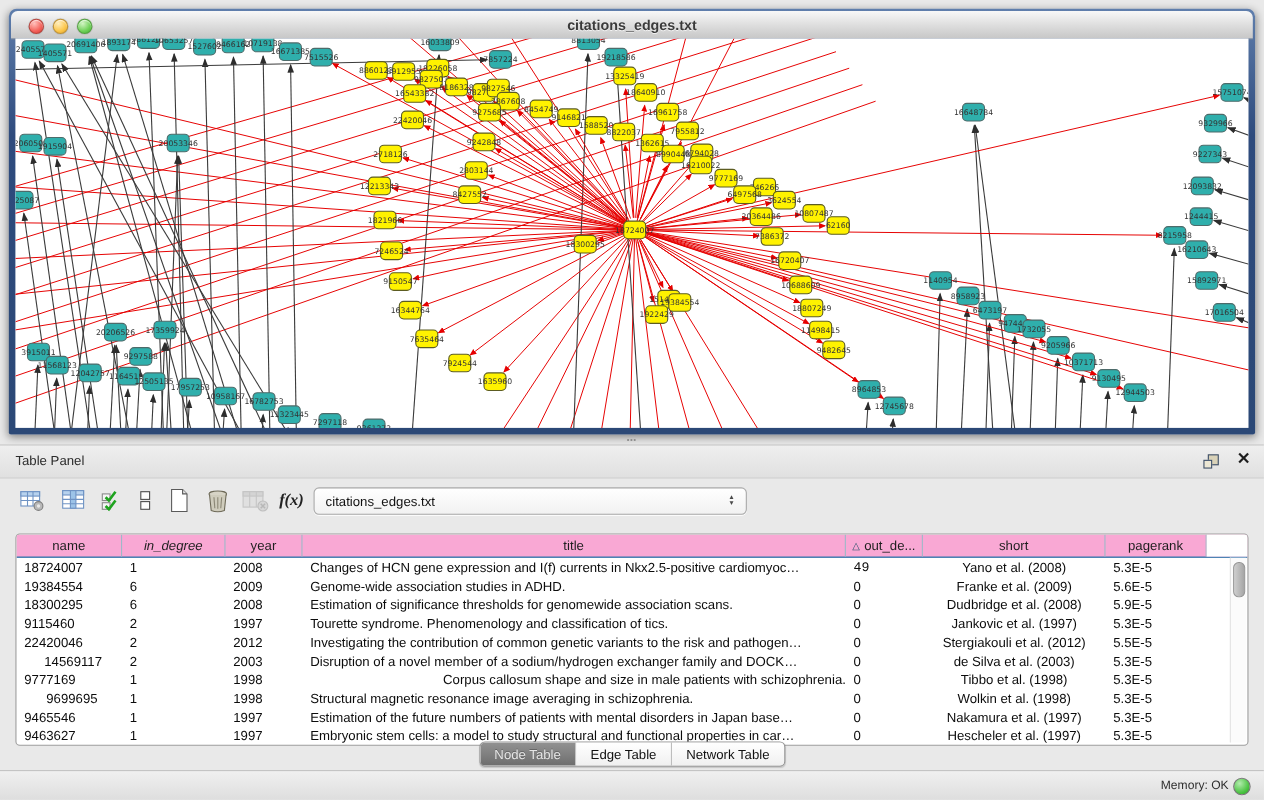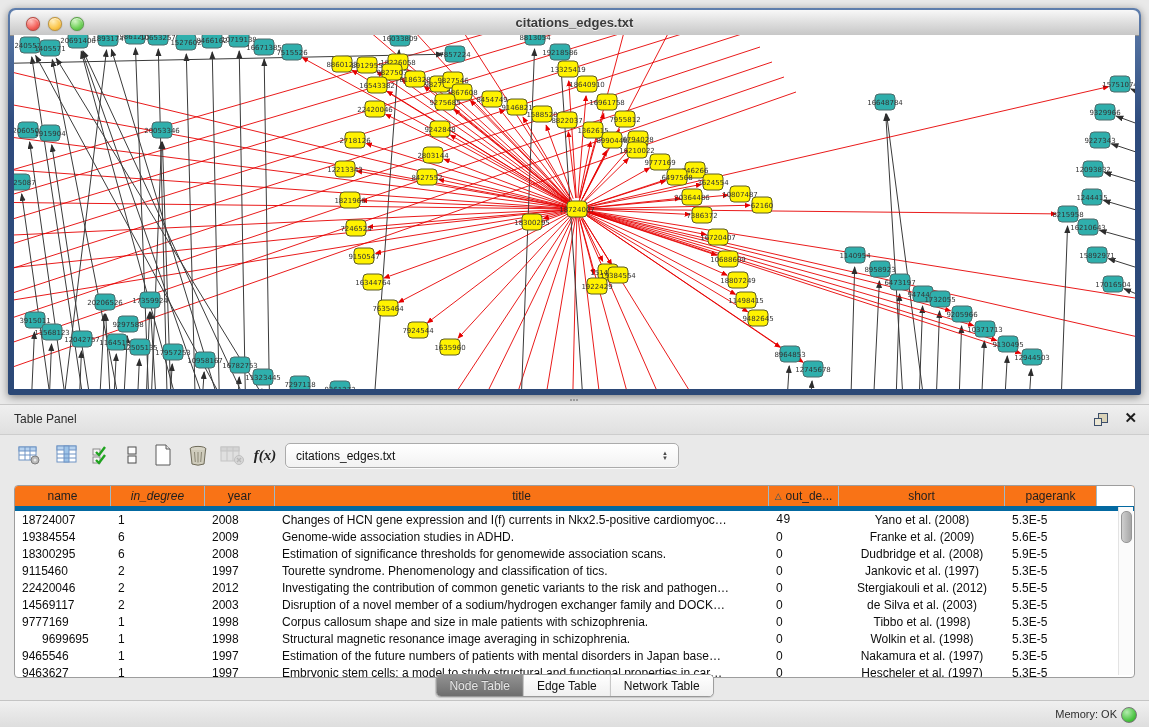--- a/index.html
+++ b/index.html
@@ -40,21 +40,21 @@
   .tool-btn{position:absolute;top:8px;width:26px;height:26px;display:flex;align-items:center;justify-content:center}
   .fx{font-family:"Liberation Serif",serif;font-style:italic;font-weight:700;font-size:15px;color:#222}
   .combo{position:absolute;left:285px;top:9px;width:392px;height:23px;border:1px solid #ababab;border-radius:5px;
     background:linear-gradient(#ffffff,#f2f2f2);box-shadow:0 1px 0 rgba(255,255,255,.8);display:flex;align-items:center}
   .combo-text{flex:1;padding-left:10px;font-size:12px;color:#111;white-space:nowrap;overflow:hidden}
   .combo-arrows{width:18px;display:flex;flex-direction:column;align-items:center;line-height:5px;color:#4a4a4a;font-size:6px;padding-right:4px}
 
   
   .tbl{position:absolute;left:14px;top:485px;width:1119px;height:191px;background:#fff;
     border:1px solid #9d9d9d;border-radius:4px;overflow:hidden}
-  .tbl-head{display:flex;height:20px;border-bottom:5px solid #0369a1;background:#f97316}
+  .tbl-head{display:flex;height:20px;border-bottom:1px solid #0369a1;background:#f9a8d4}
   .th{box-sizing:border-box;border-right:1px solid #9db9c8;display:flex;align-items:center;justify-content:center;
     font-size:12px;color:#1f1f1f;gap:4px;white-space:nowrap;overflow:hidden}
   .th:last-child{border-right:none;background:#fff}
   .sort-tri{font-size:9px;color:#1f4e66}
   .tbody{position:relative}
   .tr{display:flex;height:17px;align-items:center}
   .td{box-sizing:border-box;padding-left:7px;font-size:12px;color:#0c0c0c;white-space:nowrap;overflow:hidden}
   .td.c{text-align:center;padding-left:0}
   .vsb{position:absolute;right:1px;top:21px;width:14px;height:168px;background:#fbfbfb;border-left:1px solid #e3e3e3}
   .vsb .thumb{position:absolute;left:2px;top:4px;width:9px;height:30px;border-radius:5px;
@@ -851,33 +851,33 @@
         <div class="tr">
           <div class="td" style="width: 96px;">22420046</div>
           <div class="td" style="width: 94px;">2</div>
           <div class="td" style="width: 70px;">2012</div>
           <div class="td" style="width: 494px;">Investigating the contribution of common genetic variants to the risk and pathogen…</div>
           <div class="td" style="width: 70px;">0</div>
           <div class="td c" style="width: 166px;">Stergiakouli et al. (2012)</div>
           <div class="td" style="width: 92px;">5.5E-5</div>
         </div>
         <div class="tr">
-          <div class="td" style="width: 96px;">14569117</div>
+          <div class="td" style="width: 96px; text-align: center;">14569117</div>
           <div class="td" style="width: 94px;">2</div>
           <div class="td" style="width: 70px;">2003</div>
           <div class="td" style="width: 494px;">Disruption of a novel member of a sodium/hydrogen exchanger family and DOCK…</div>
           <div class="td" style="width: 70px;">0</div>
           <div class="td c" style="width: 166px;">de Silva et al. (2003)</div>
           <div class="td" style="width: 92px;">5.3E-5</div>
         </div>
         <div class="tr">
           <div class="td" style="width: 96px;">9777169</div>
           <div class="td" style="width: 94px;">1</div>
           <div class="td" style="width: 70px;">1998</div>
-          <div class="td" style="width: 494px;">Corpus callosum shape and size in male patients with schizophrenia.</div>
+          <div class="td" style="width: 494px; text-align: right;">Corpus callosum shape and size in male patients with schizophrenia.</div>
           <div class="td" style="width: 70px;">0</div>
           <div class="td c" style="width: 166px;">Tibbo et al. (1998)</div>
           <div class="td" style="width: 92px;">5.3E-5</div>
         </div>
         <div class="tr">
           <div class="td" style="width: 96px; padding-left: 27px;">9699695</div>
           <div class="td" style="width: 94px;">1</div>
           <div class="td" style="width: 70px;">1998</div>
           <div class="td" style="width: 494px;">Structural magnetic resonance image averaging in schizophrenia.</div>
           <div class="td" style="width: 70px;">0</div>

